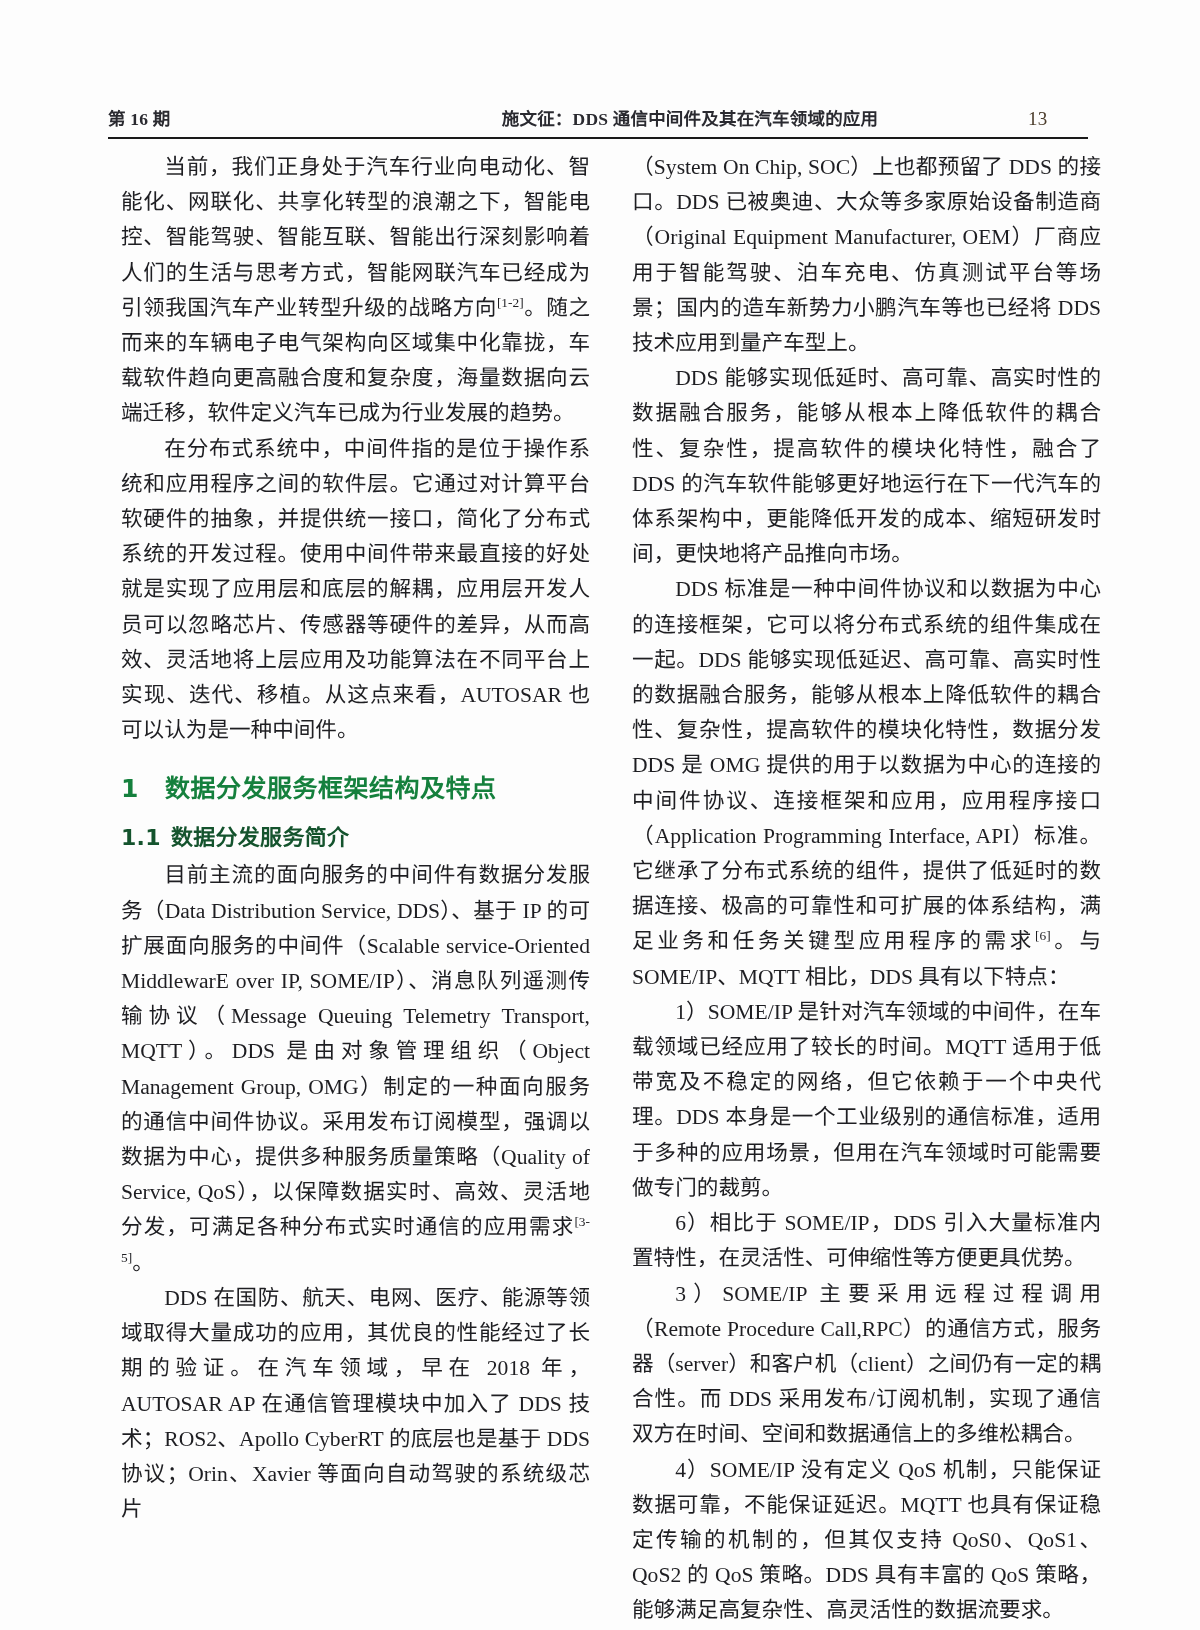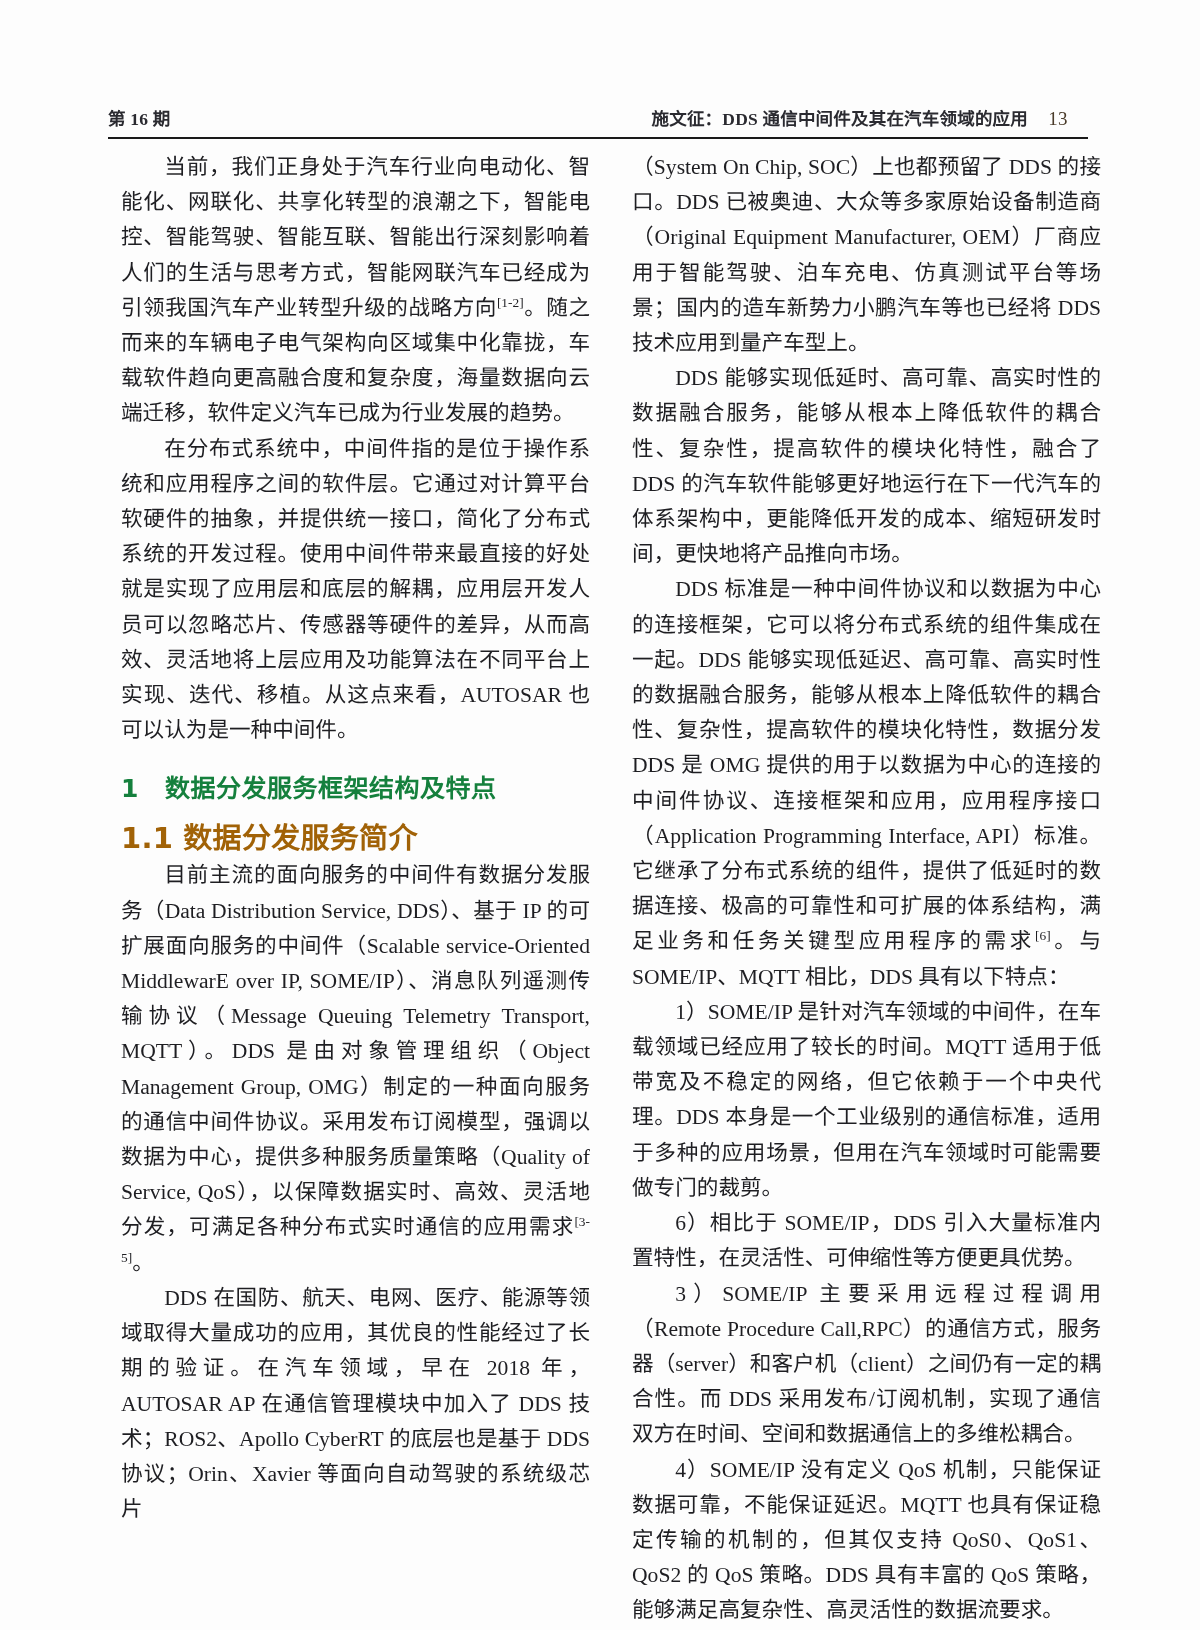--- a/index.html
+++ b/index.html
@@ -40,27 +40,27 @@
     color: #2a2a30;
     letter-spacing: 0.2px;
   }
   .rh-left {
     width: 232px;
     flex: 0 0 232px;
     white-space: nowrap;
   }
   .rh-center {
     flex: 1 1 auto;
-    text-align: right;
+    text-align: center;
     white-space: nowrap;
     padding-left: 12px;
   }
   .rh-right {
     flex: 0 0 60px;
-    text-align: center;
+    text-align: left;
     font-size: 19px;
     font-weight: 400;
     color: #4a3b2a;
     font-family: "Liberation Serif", serif;
   }
   .head-rule {
     position: absolute;
     left: 108px;
     right: 112px;
     top: 137px;
@@ -110,25 +110,25 @@
     color: #15803d;
     letter-spacing: 0.5px;
   }
   h2.sec-title .sec-num {
     display: inline-block;
     width: 44px;
     font-weight: 700;
   }
   h3.subsec-title {
     margin: 14px 0 4px 0;
-    font-size: 29px;
+    font-size: 22px;
     line-height: 32px;
     font-weight: 700;
     font-family: "DejaVu Sans", "Liberation Sans", sans-serif;
-    color: #a16207;
+    color: #14532d;
     letter-spacing: 0.3px;
   }
   h3.subsec-title .subsec-num {
     display: inline-block;
     margin-right: 10px;
   }
 </style>
 </head>
 <body>
 

